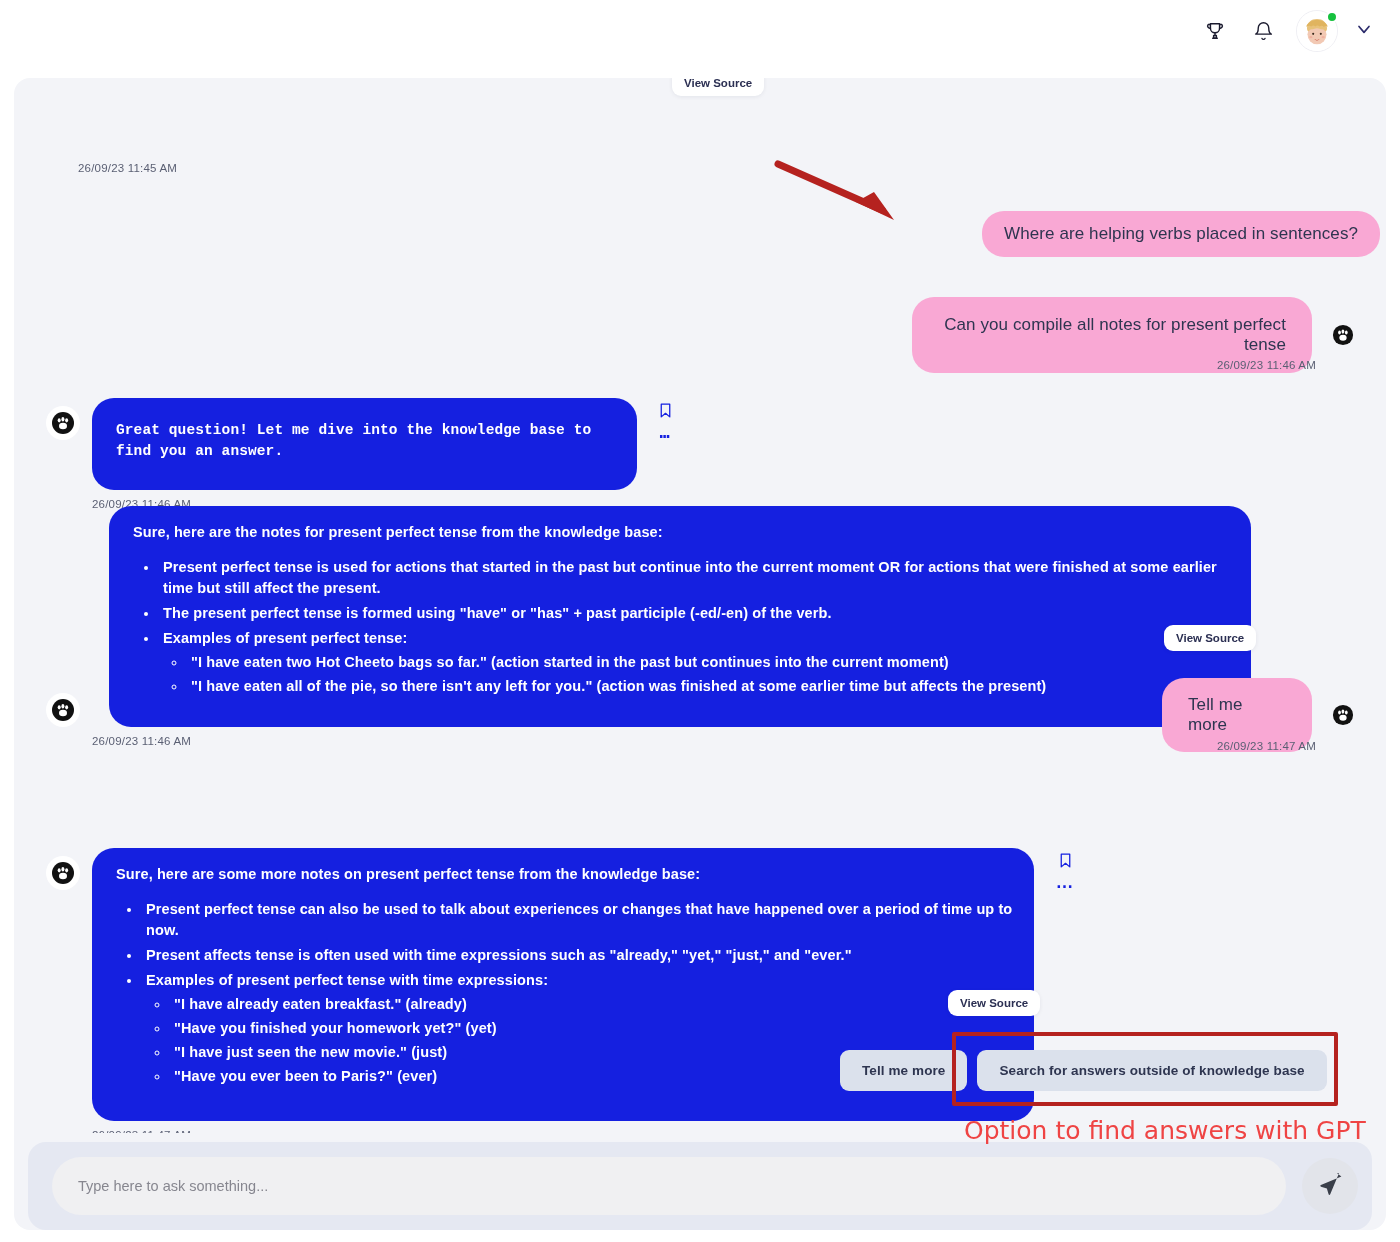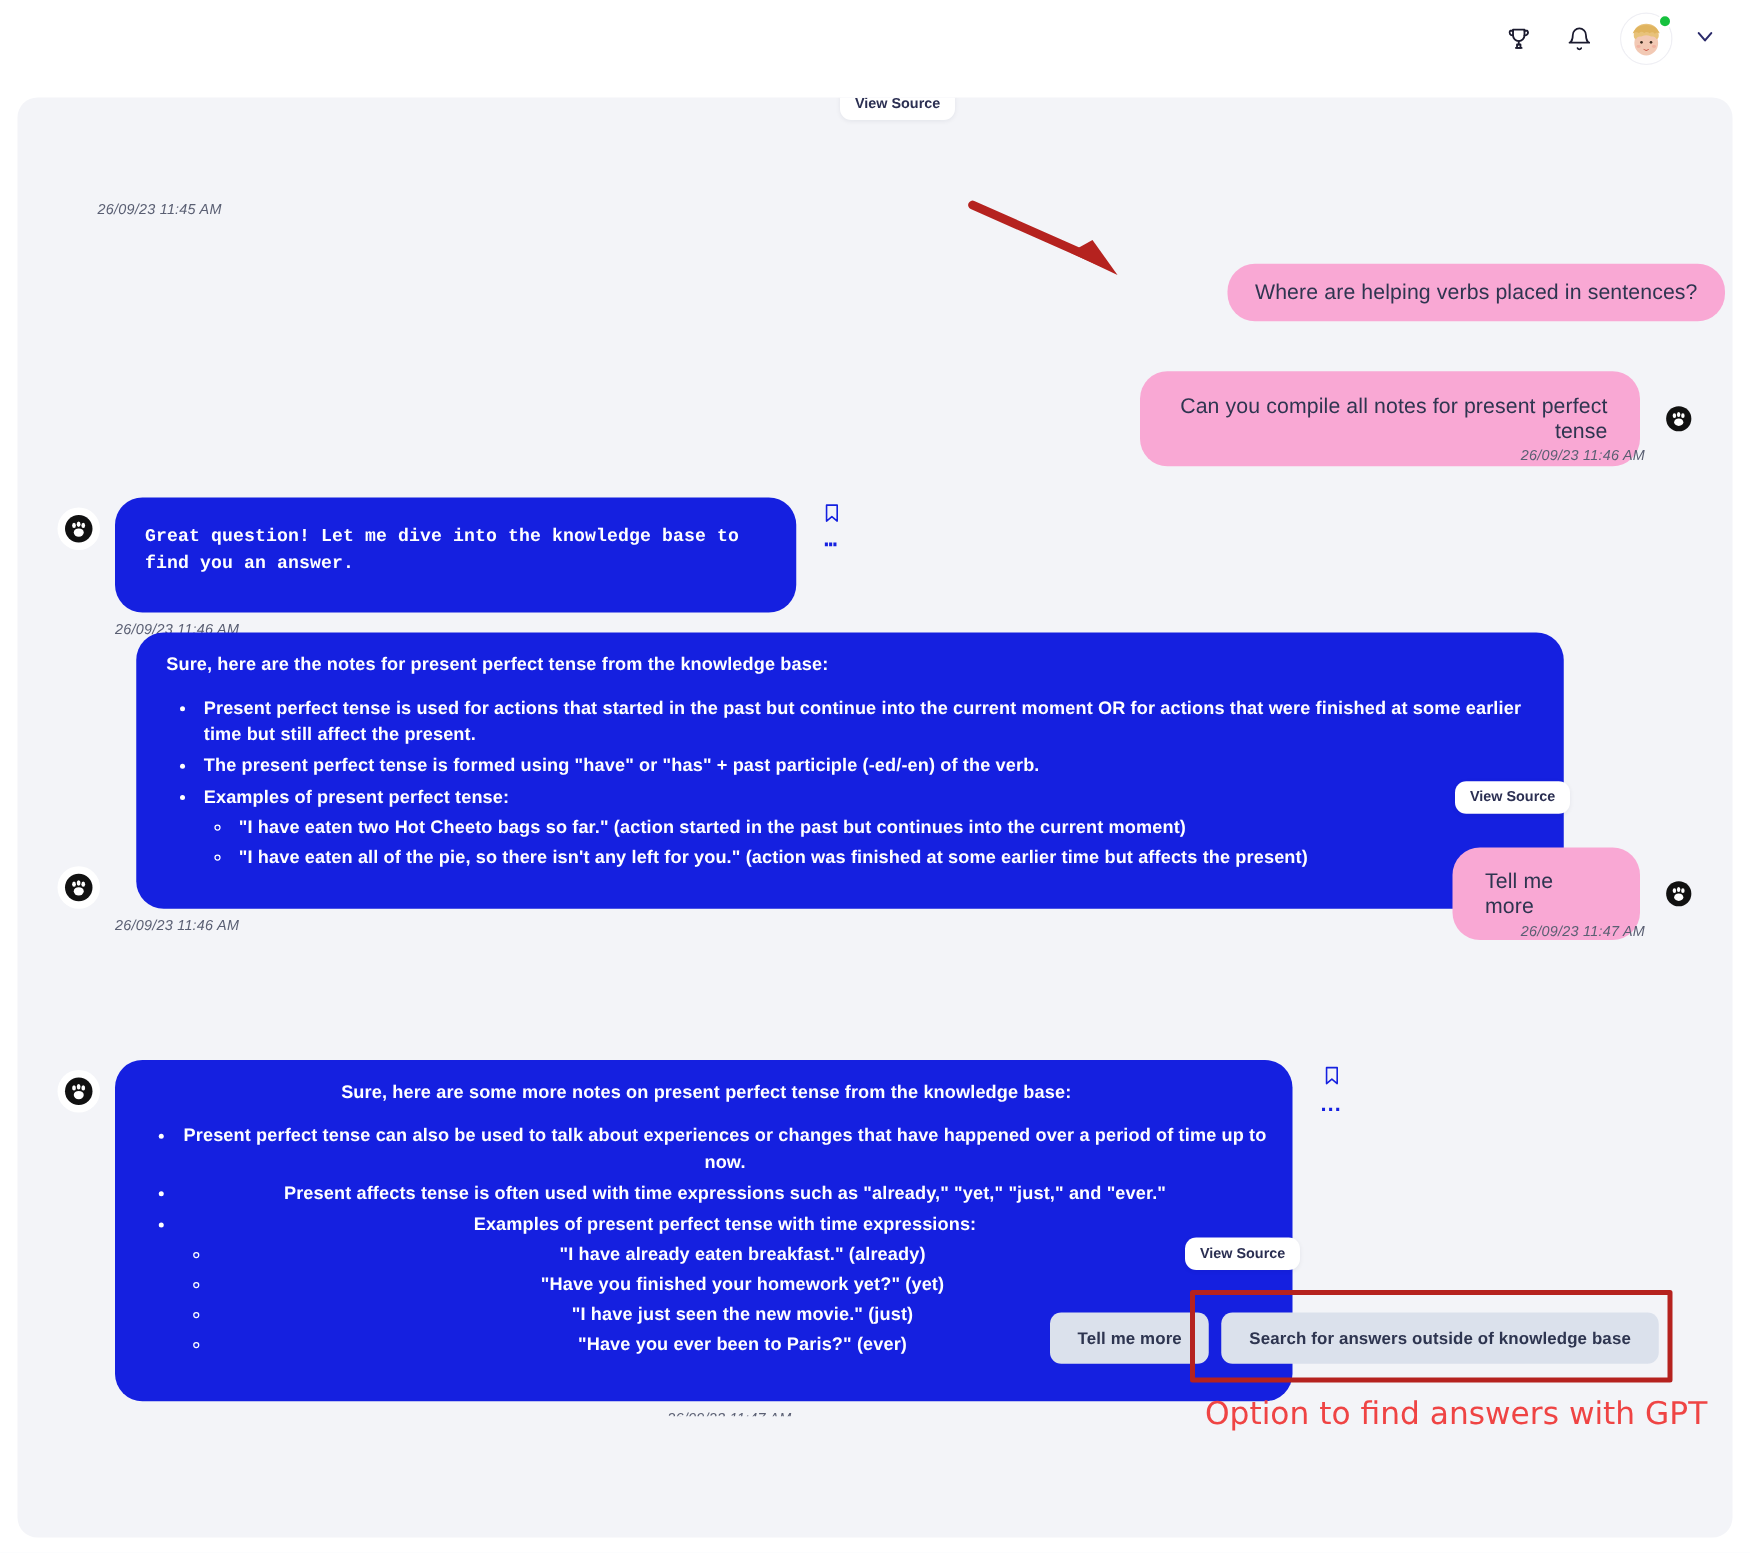--- a/index.html
+++ b/index.html
@@ -77,21 +77,20 @@
   }
 
   ul.lvl1 { margin: 0 0 0 26px; list-style: disc; }
   ul.lvl1 > li { margin-bottom: 4px; padding-left: 4px; }
   ul.lvl2 { margin: 3px 0 0 24px; list-style: circle; }
   ul.lvl2 > li { margin-bottom: 3px; padding-left: 4px; }
 
   .ts {
     font-size: 11.5px; color: #5a5f73; letter-spacing: .2px;
     font-weight: 400;
-    font-style: italic;
   }
 
   .paw {
     width: 34px; height: 34px; border-radius: 50%;
     background: #ffffff;
     display: flex; align-items: center; justify-content: center;
   }
   .paw.bare { background: transparent; }
 
   .actions { display: flex; flex-direction: column; align-items: center; gap: 10px; }
@@ -312,21 +311,21 @@
             <ellipse cx="8.2" cy="9.3" rx="1.5" ry="2.1" fill="#fff"></ellipse>
             <ellipse cx="11.9" cy="8.3" rx="1.5" ry="2.2" fill="#fff"></ellipse>
             <ellipse cx="15.6" cy="9.3" rx="1.5" ry="2.1" fill="#fff"></ellipse>
             <ellipse cx="12" cy="15" rx="4" ry="3.3" fill="#fff"></ellipse>
           </svg>
         </div>
       </div>
       <div class="ts" style="position:absolute; right:44px; top:62px;">26/09/23 11:47 AM</div>
     </div>
 
-    <div class="row" style="left:32px; top:770px;text-align:center;">
+    <div class="row" style="left:32px; top:770px;">
       <div style="display:flex; align-items:flex-start; gap:12px;">
         <div class="paw" style="margin-top:8px;">
           <svg width="24" height="24" viewBox="0 0 24 24">
             <circle cx="12" cy="12" r="11" fill="#111"></circle>
             <ellipse cx="8.2" cy="9.3" rx="1.5" ry="2.1" fill="#fff"></ellipse>
             <ellipse cx="11.9" cy="8.3" rx="1.5" ry="2.2" fill="#fff"></ellipse>
             <ellipse cx="15.6" cy="9.3" rx="1.5" ry="2.1" fill="#fff"></ellipse>
             <ellipse cx="12" cy="15" rx="4" ry="3.3" fill="#fff"></ellipse>
           </svg>
         </div>
@@ -359,20 +358,28 @@
     </div>
     <div class="chip" style="left:934px; top:912px;">View Source</div>
 
     <div class="row" style="left:826px; top:972px; display:flex; gap:10px;">
       <button class="sugg">Tell me more</button>
       <button class="sugg">Search for answers outside of knowledge base</button>
     </div>
 
   </div>
 
+  <div class="composer">
+    <input class="composer-input" type="text" placeholder="Type here to ask something..." style="">
+    <button class="send-btn">
+      <svg width="26" height="26" viewBox="0 0 24 24" fill="currentColor">
+        <path d="M21.5 3.2 2.6 11.1c-.7.3-.7 1.3.1 1.5l5.4 1.6 1.6 5.4c.2.8 1.2.8 1.5.1l7.9-18.9c.2-.5-.3-.9-.8-.7l-.8.1z" transform="translate(1,0)"></path>
+      </svg>
+    </button>
+  </div>
 </div>
 
 <svg class="anno-arrow" style="left:770px; top:152px;" width="145" height="80">
   <line x1="8" y1="12" x2="112" y2="58" stroke="#b5221f" stroke-width="7" stroke-linecap="round"></line>
   <polygon points="124,68 86,50 104,40" fill="#b5221f"></polygon>
 </svg>
 
 <div class="anno-box" style="left:952px; top:1032px; width:386px; height:74px;"></div>
 
 <div class="anno-text" style="left:940px; top:1116px;">Option to find answers with GPT</div>

